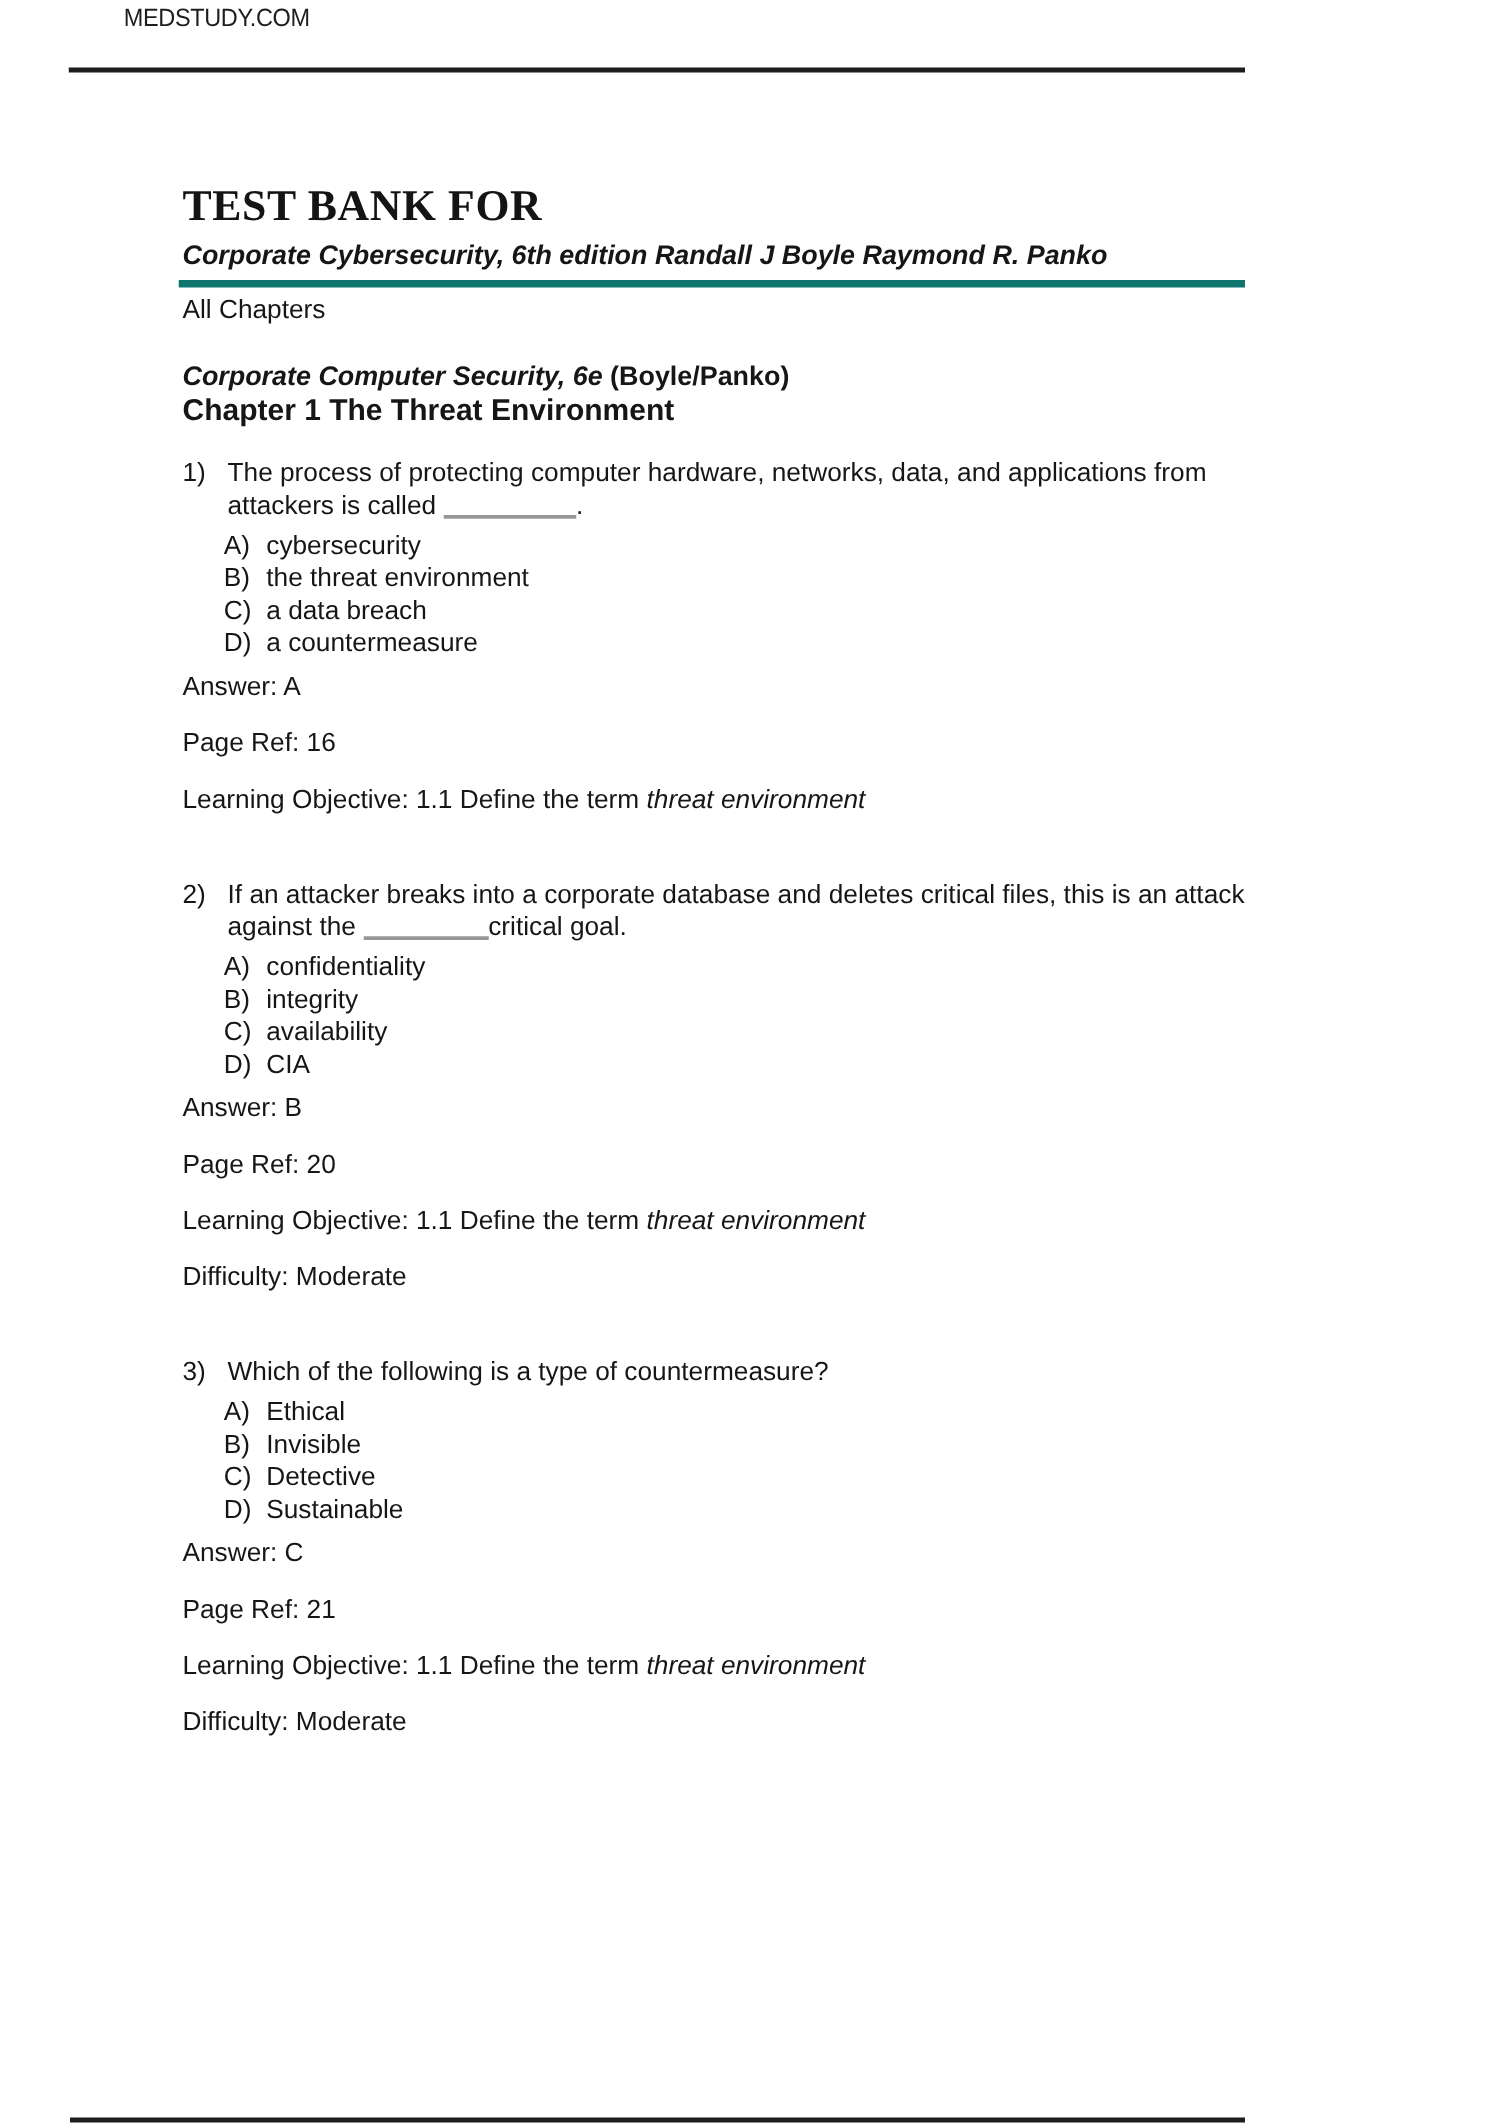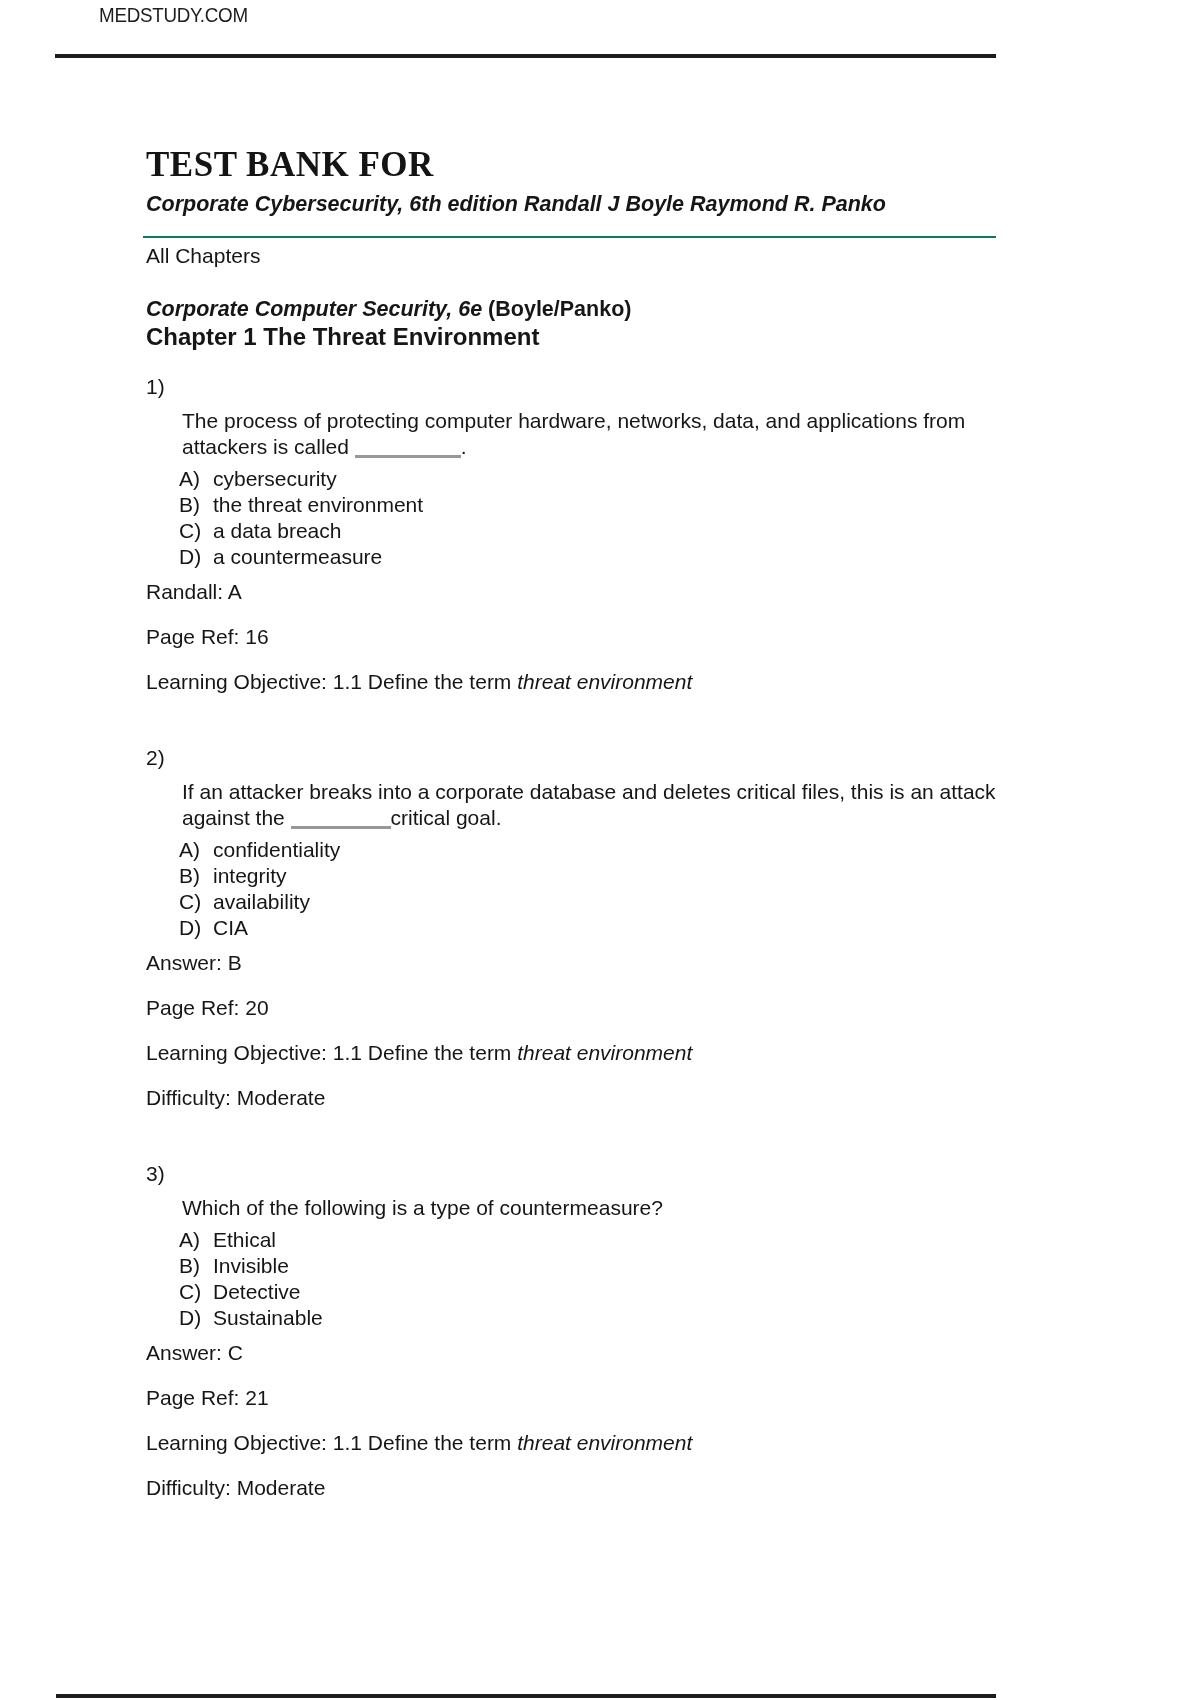--- a/index.html
+++ b/index.html
@@ -58,37 +58,37 @@
   }
   .tb-subtitle {
     margin-top: 7px;
     margin-left: -3px;
     padding-left: 3px;
     width: 946px;
     font-weight: bold;
     font-style: italic;
     font-size: 21.5px;
     line-height: 24px;
-    padding-bottom: 20px;
-    border-bottom: 2px solid #0f766e;
+    padding-bottom: 8px;
+    border-bottom: 6px solid #0f766e;
   }
   .all-chapters {
     margin-top: 5px;
     font-size: 21px;
   }
   .book-head { margin-top: 27px; line-height: 27px; }
   .book-title { font-weight: bold; font-size: 21.5px; }
   .book-title .it { font-style: italic; }
   .chapter-title { font-weight: bold; font-size: 24px; }
 
   .question { margin-top: 50px; }
   .question.first { margin-top: 24px; }
   .q-line { display: flex; margin-bottom: 6px; }
   .q-num { flex: 0 0 36px; }
-  .q-text { max-width: 848px; margin-top: 34px; }
+  .q-text { max-width: 848px; }
   .blank {
     display: inline-block;
     height: 4px;
     border-bottom: 3px solid #979797;
     vertical-align: -4px;
   }
   .blank-w1 { width: 106px; }
   .blank-w2 { width: 100px; }
   .options { margin-left: 33px; }
   .option { display: flex; }
@@ -132,21 +132,21 @@
           </div>
         <div class="option">
             <span class="opt-letter">C)</span>
             <span>a data breach</span>
           </div>
         <div class="option">
             <span class="opt-letter">D)</span>
             <span>a countermeasure</span>
           </div>
       </div>
-      <div class="q-meta first">Randall: A</div>
+      <div class="q-meta first">Answer: A</div>
       <div class="q-meta">Page Ref: 16</div>
       <div class="q-meta"><span>Learning Objective: 1.1 Define the term </span><span class="it">threat environment</span></div>
     </div>
 
     <div class="question">
       <div class="q-line">
         <span class="q-num">2)</span>
         <div class="q-text"><span>If an attacker breaks into a corporate database and deletes critical files, this is an attack against the </span><span class="blank blank-w2"></span><span>critical goal.</span></div>
       </div>
       <div class="options">

